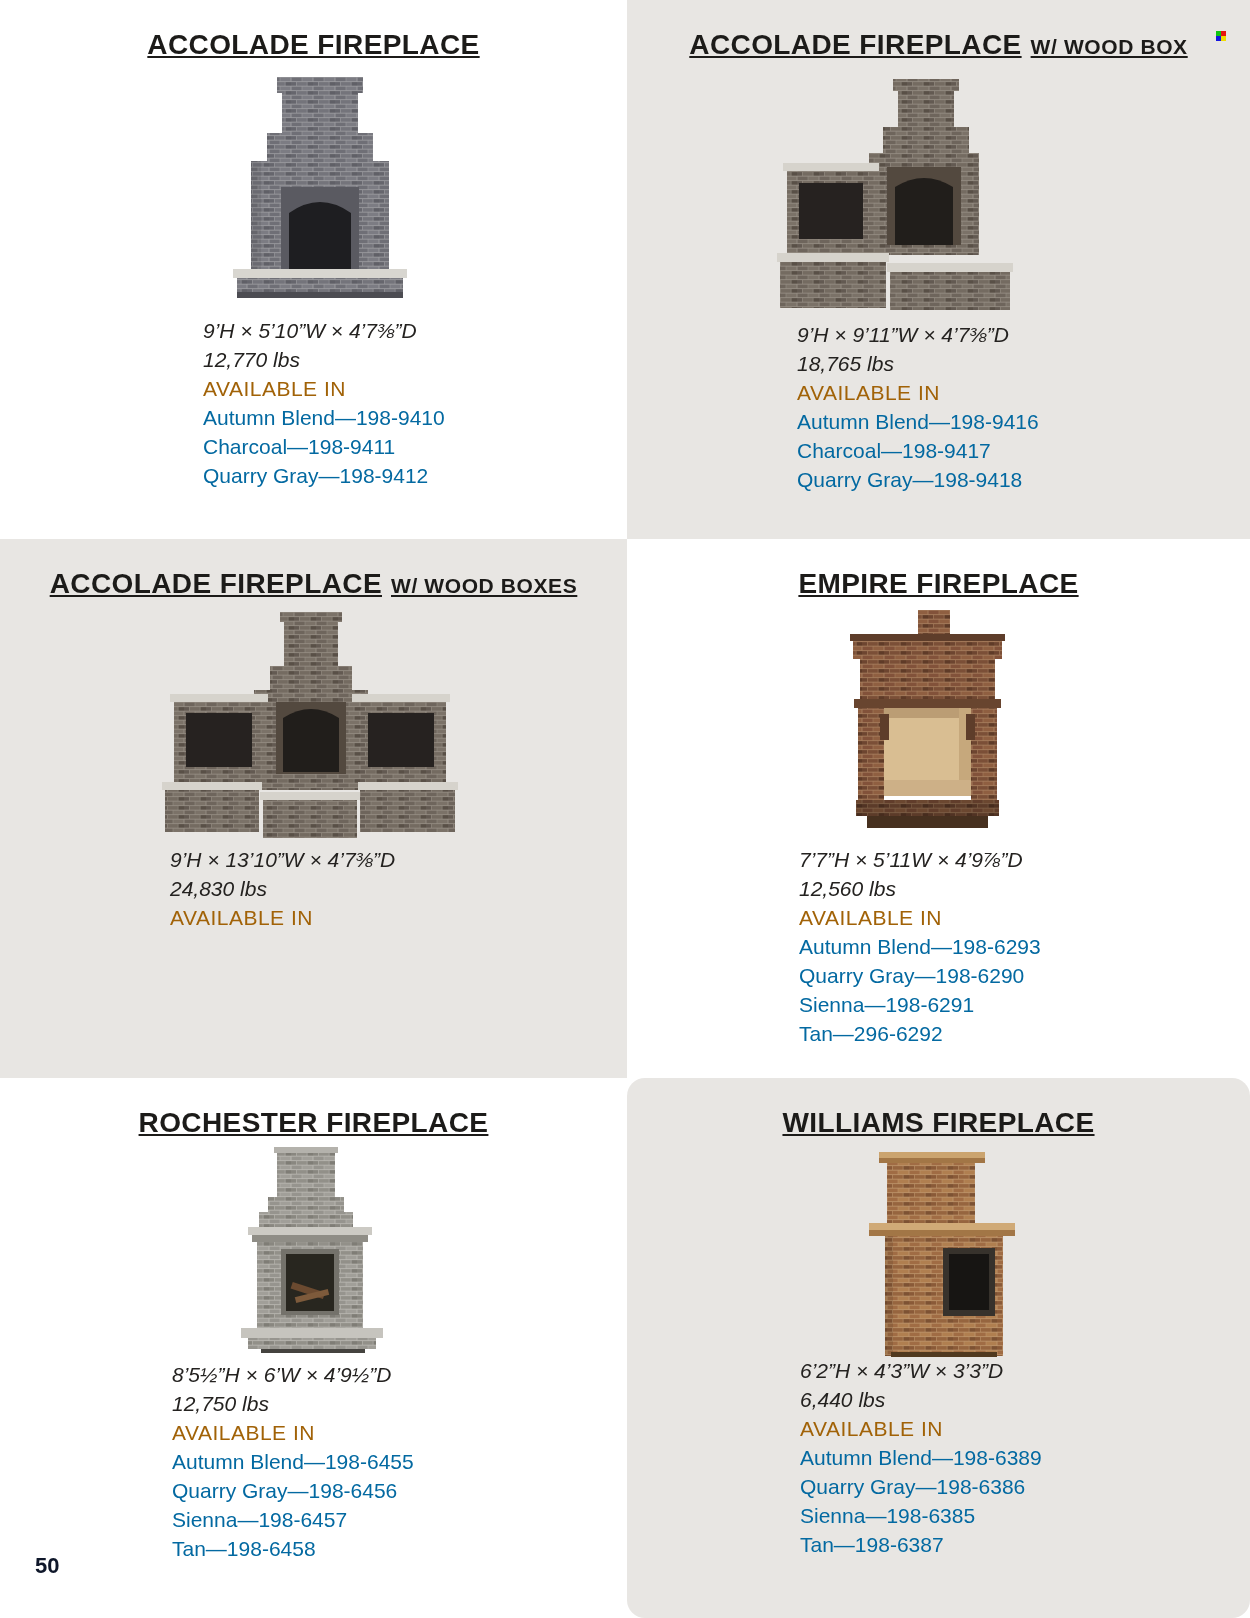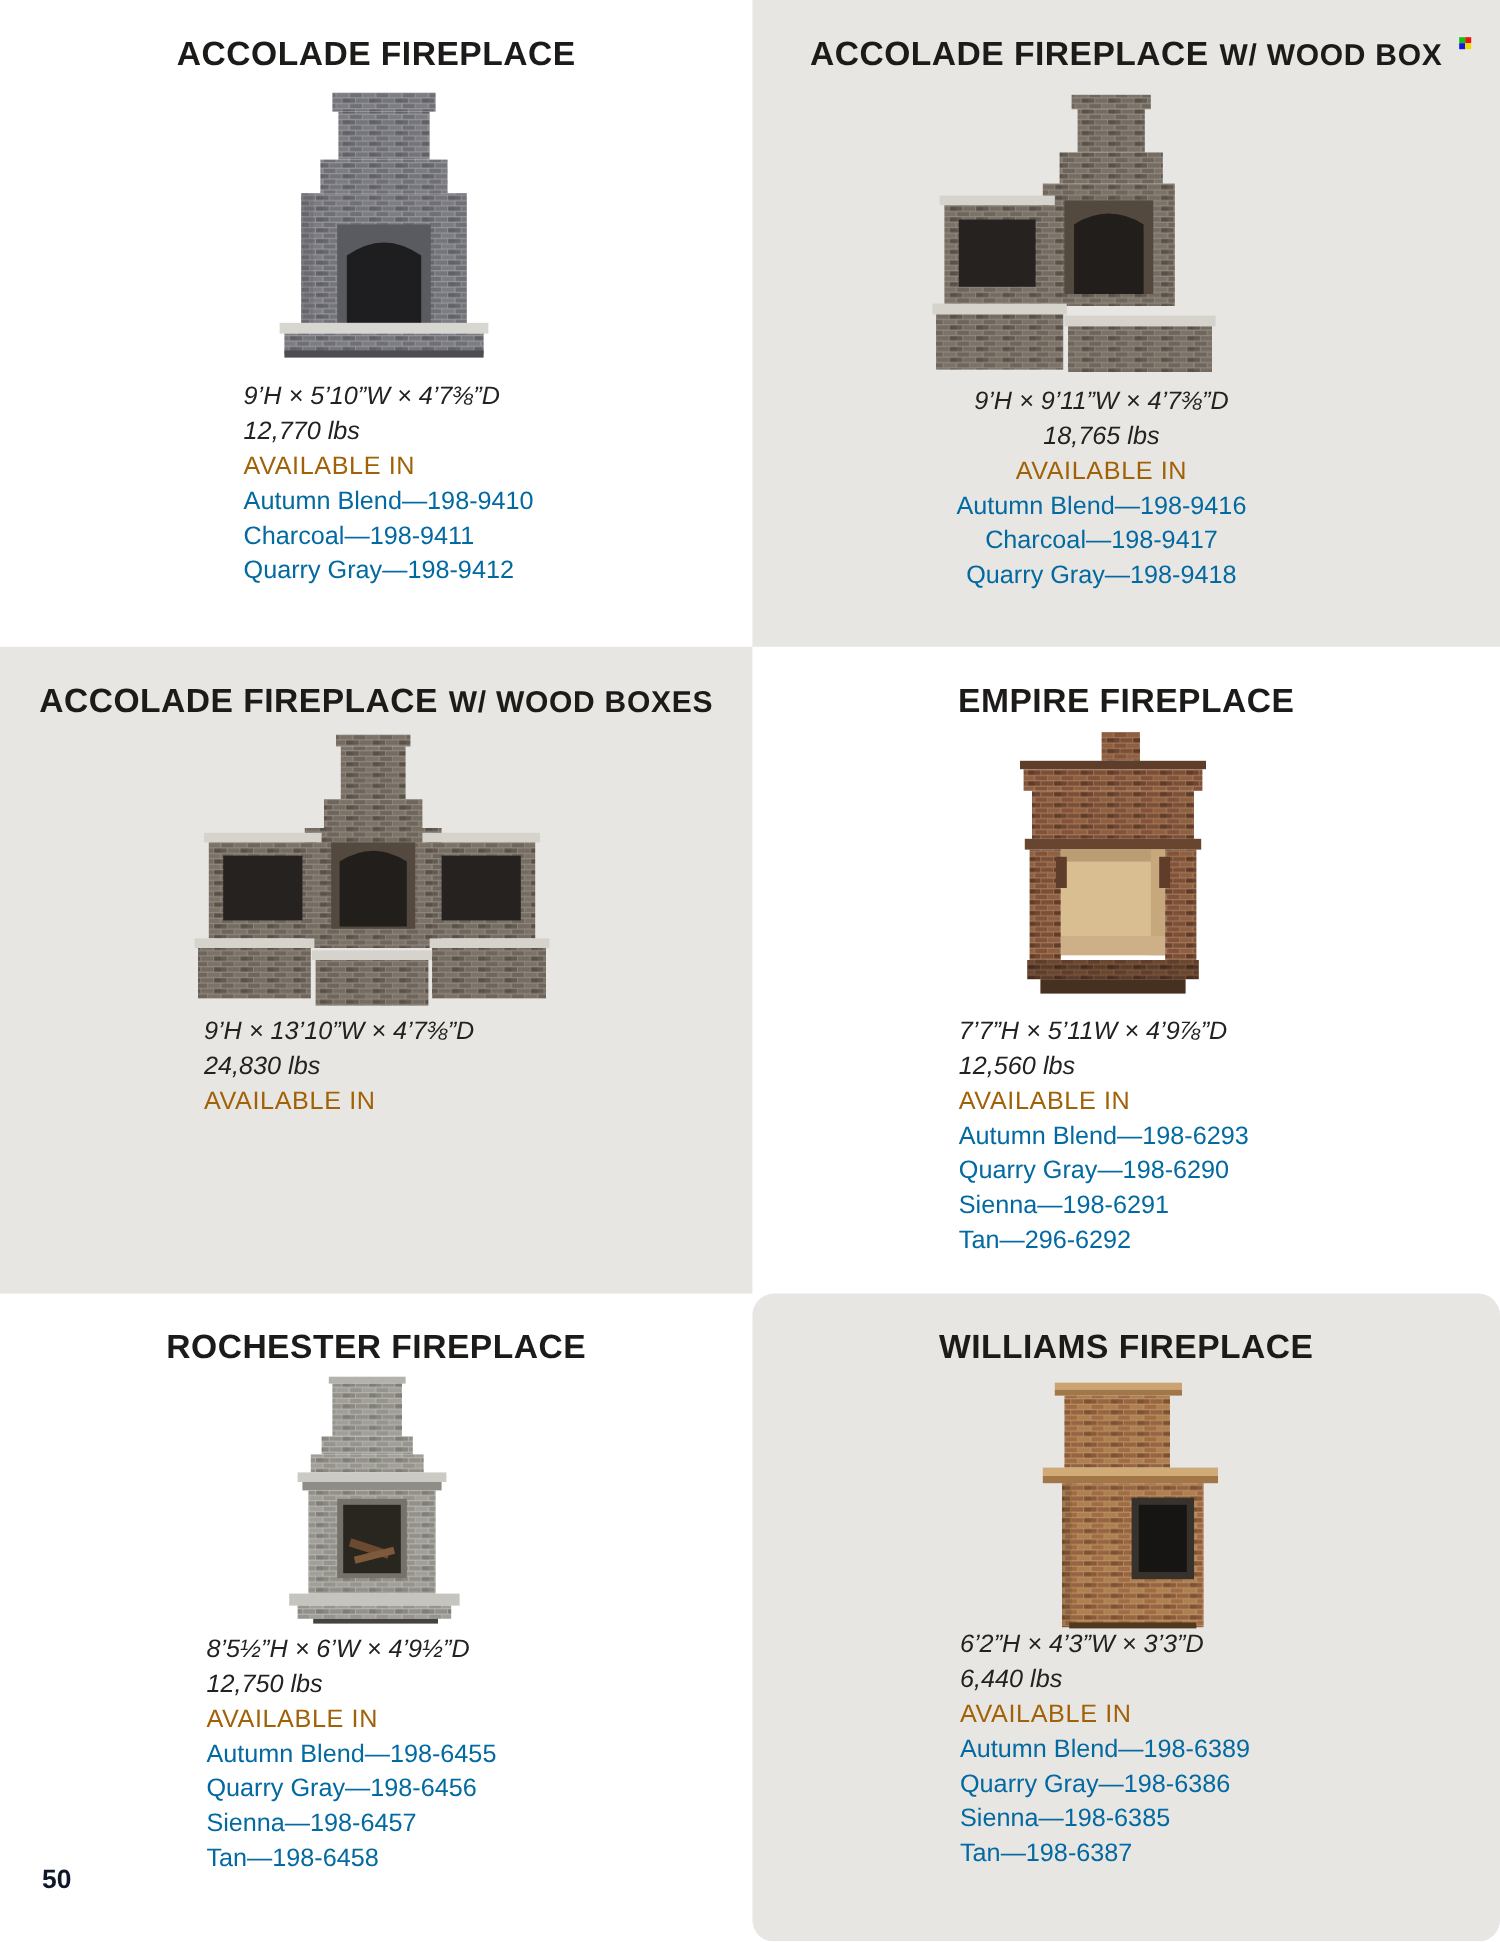--- a/index.html
+++ b/index.html
@@ -15,22 +15,23 @@
   }
   .card { position:relative; }
   .card.gray { background:#e8e6e3; }
 
   .title {
     position:absolute; top:30px; left:0; width:100%;
     text-align:center;
     font-size:28px; font-weight:700; letter-spacing:0.4px;
     color:#1c1b19; line-height:1.1;
     margin:0;
-  }
-  .title-suffix { font-size:25px; margin-left:9px; letter-spacing:0.6px; }
+    text-decoration:underline;
+  }
+  .title-suffix { font-size:21px; margin-left:9px; letter-spacing:0.6px; }
   .title-suffix:empty { display:none; }
 
   .photo { position:absolute; }
   .photo svg { display:block; }
 
   .specs {
     position:absolute;
     font-size:21px; line-height:29px;
     color:#242220;
   }
@@ -39,21 +40,21 @@
   .finish-row { color:#0369a1; }
 
   .c1 .photo { left:225px; top:77px; }
   .c2 .photo { left:148px; top:77px; }
   .c3 .photo { left:162px; top:73px; }
   .c4 .photo { left:213px; top:71px; }
   .c5 .photo { left:225px; top:69px; }
   .c6 .photo { left:238px; top:74px; }
 
   .c1 .specs { left:203px; top:316px; }
-  .c2 .specs { left:170px; top:320px;text-align:center; }
+  .c2 .specs { left:170px; top:320px; }
   .c3 .specs { left:170px; top:306px; }
   .c4 .specs { left:172px; top:306px; }
   .c5 .specs { left:172px; top:282px; }
   .c6 .specs { left:173px; top:278px; }
 
   .page-number {
     position:absolute; left:35px; top:1553px;
     font-size:22px; font-weight:700; color:#0f172a;
   }
   .brand-mark {

